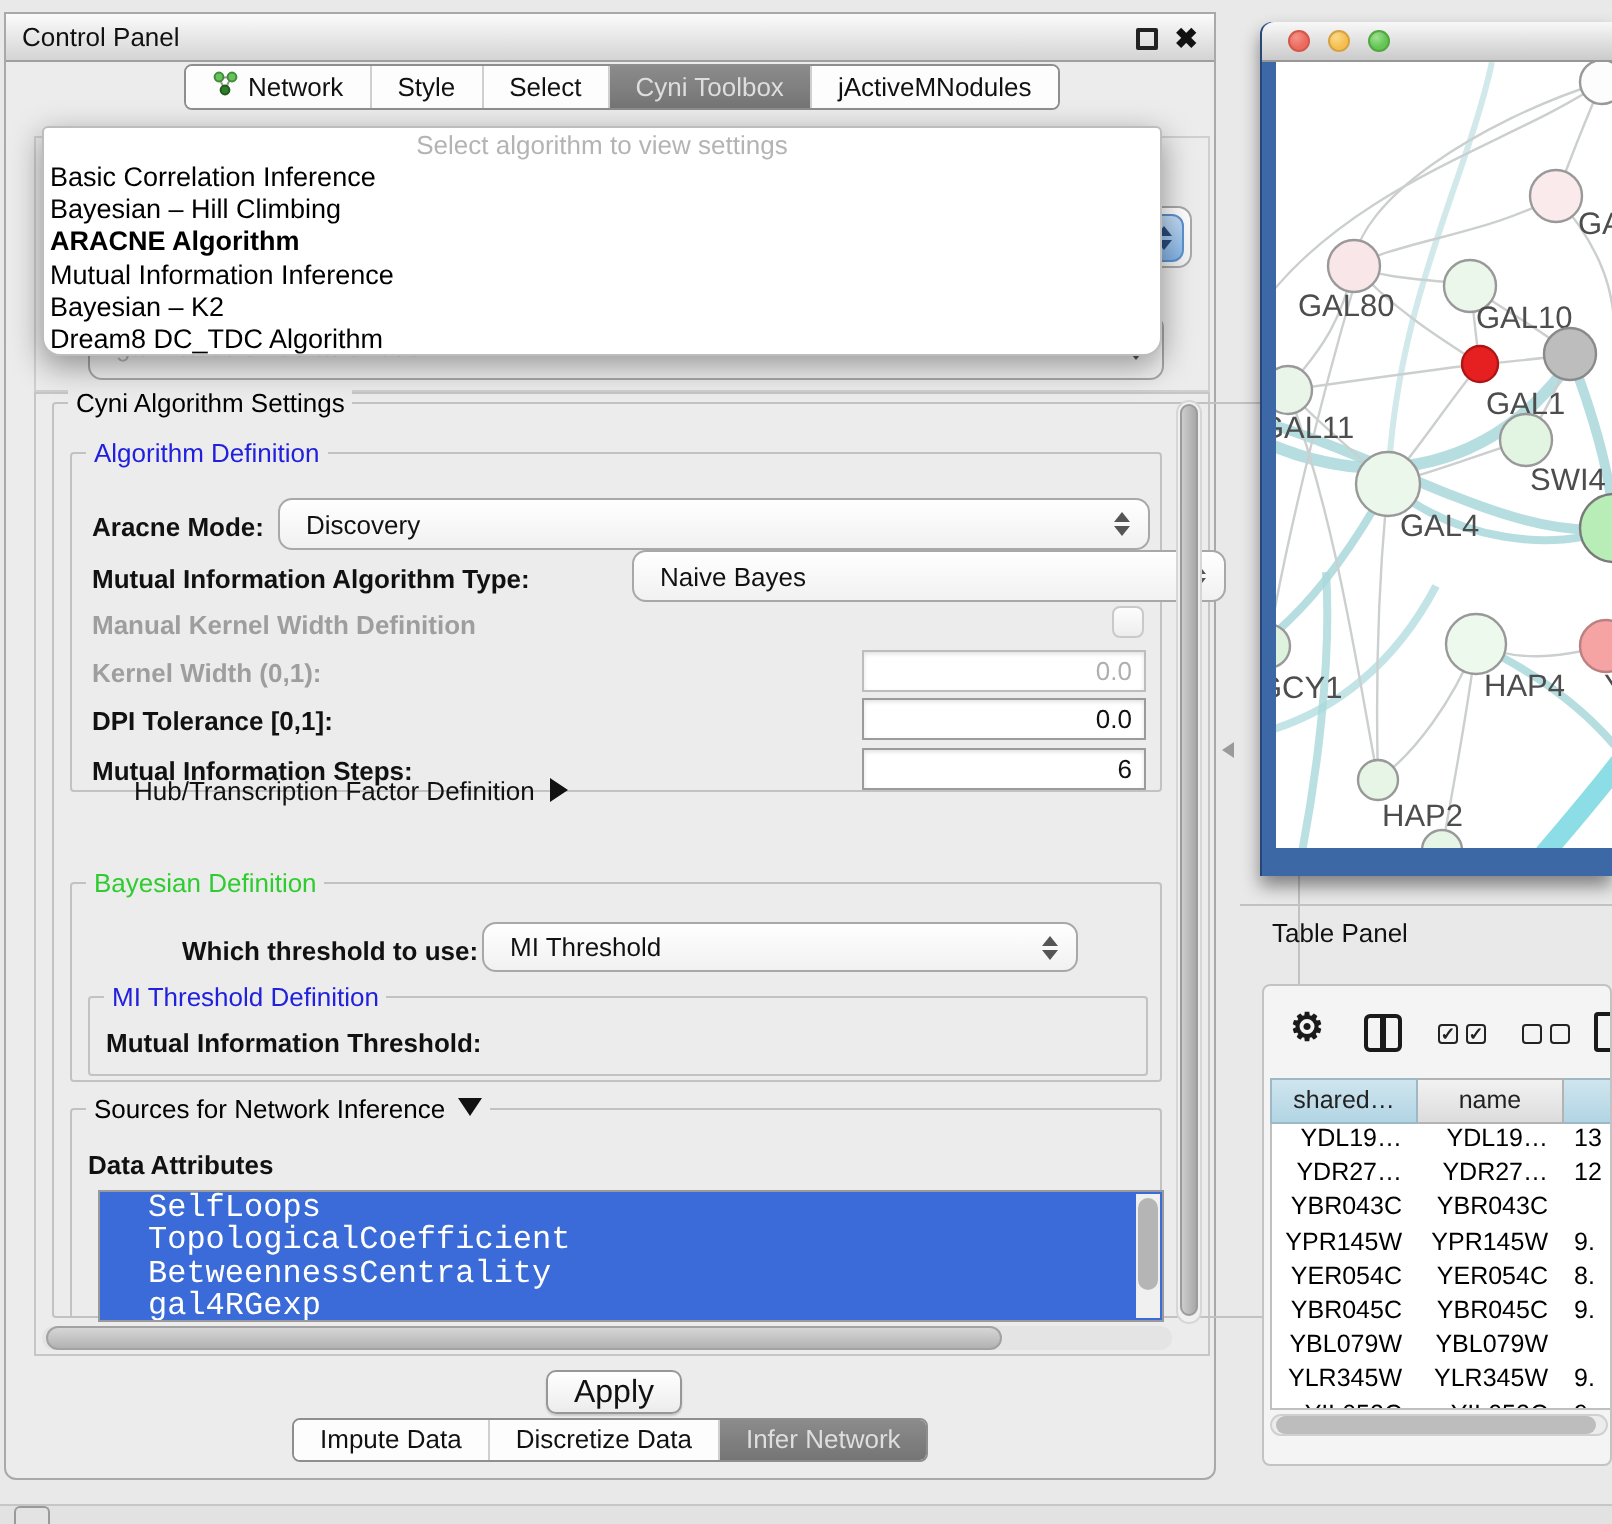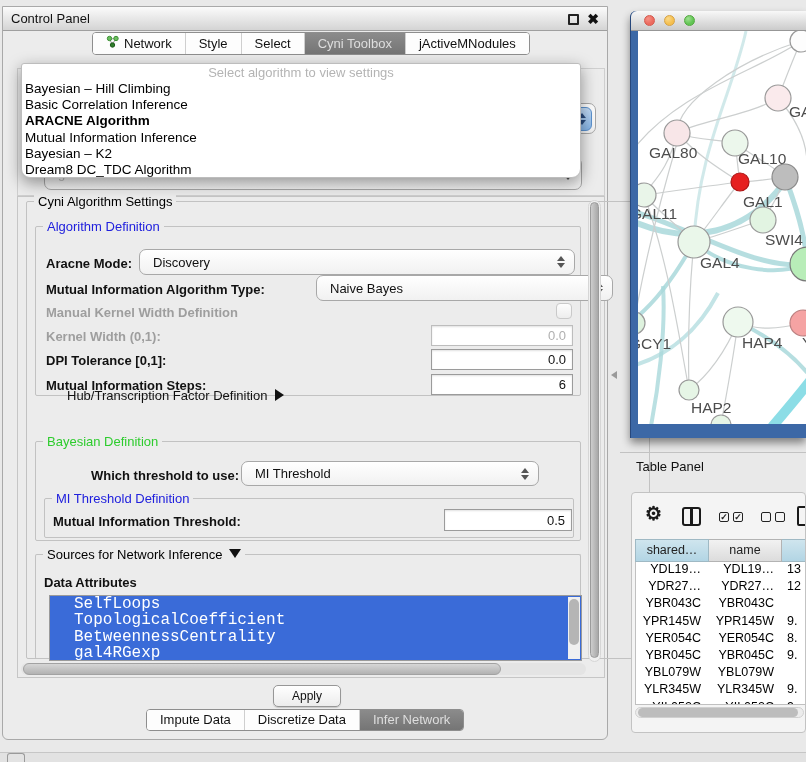--- a/index.html
+++ b/index.html
@@ -66,21 +66,21 @@
   .tri-right { display:inline-block; width:0; height:0; border-top:6px solid transparent; border-bottom:6px solid transparent; border-left:9px solid #111; margin-left:8px; vertical-align:-1px; }
   .tri-down { display:inline-block; width:0; height:0; border-left:6px solid transparent; border-right:6px solid transparent; border-top:9px solid #111; margin-left:6px; vertical-align:1px; }
 
   .listbox { position:absolute; background:#fff; border:1px solid #9a9a9a; overflow:hidden; }
   .attr-row { height:16.3px; line-height:16.3px; font-size:16px; padding-left:24px; color:#000; white-space:nowrap;font-family:Liberation Mono, monospace; }
   .attr-row.selected { background:#3a6bd8; color:#fff; }
   .list-vscroll { position:absolute; right:1px; top:1px; bottom:1px; width:12px; background:#f0f0f0; }
   .list-vscroll .thumb { position:absolute; left:1px; right:1px; top:2px; height:46px; background:#b5b5b5; border-radius:6px; }
 
   .apply-btn { left:270px; top:678px; width:68px; height:22px; border:1px solid #979797; border-radius:5px;
-           background:linear-gradient(#ffffff,#ececec); font-size:12px; color:#111; text-align:center; line-height:21px; box-shadow:0 1px 1px rgba(0,0,0,.15); }
+           background:linear-gradient(#ffffff,#ececec); font-size:16px; color:#111; text-align:center; line-height:21px; box-shadow:0 1px 1px rgba(0,0,0,.15); }
 
   
   .bottom-strip { left:0; top:752px; width:806px; height:10px; background:#e2e2e2; border-top:1px solid #c6c6c6; }
   .corner-btn { left:7px; top:753px; width:18px; height:9px; border:1px solid #9a9a9a; border-bottom:none; border-radius:3px 3px 0 0; background:#e3e3e3; z-index:2; }
 
   
   .netwin { left:630px; top:11px; width:176px; height:427px; background:#3c68a6; border-left:1px solid #27477b;
            border-radius:6px 0 0 0; box-shadow:0 5px 9px rgba(0,0,0,.45); }
   .net-titlebar { position:absolute; left:0; top:0; right:0; height:20px; border-radius:6px 0 0 0;
            background:linear-gradient(#f8f8f8,#cbcbcb); border-bottom:1px solid #979797; }
@@ -170,22 +170,22 @@
       <span class="spin">
           <span class="u"></span>
           <span class="d"></span>
         </span>
     </div>
   </div>
 
   <div class="abs popup">
     <div class="dd-prompt">Select algorithm to view settings</div>
     <div id="dd-items">
+        <div class="dd-item">Basic Correlation Inference</div>
         <div class="dd-item">Bayesian – Hill Climbing</div>
-        <div class="dd-item">Basic Correlation Inference</div>
         <div class="dd-item bold">ARACNE Algorithm</div>
         <div class="dd-item">Mutual Information Inference</div>
         <div class="dd-item">Bayesian – K2</div>
         <div class="dd-item">Dream8 DC_TDC Algorithm</div>
       </div>
   </div>
 
   <div class="abs scrollbox">
 
     <div class="groupbox" style="left:8px; top:4px; width:624px; height:458px;">
@@ -237,21 +237,20 @@
           <span class="cval">MI Threshold</span>
           <span class="spin">
               <span class="u"></span>
               <span class="d"></span>
             </span>
         </div>
 
         <div class="groupbox" style="left:8px; top:56px; width:530px; height:40px;">
           <span class="grouplabel lbl-blue">MI Threshold Definition</span>
           <span class="blab" style="left:8px; top:15px;">Mutual Information Threshold:</span>
-          <span class="numfield" style="left:399px; top:10px; width:128px; height:22px; line-height:21px;">0.5</span>
         </div>
       </div>
 
       <div class="groupbox" style="left:8px; top:352px; width:546px; height:105px; border-bottom:none;">
         <span class="grouplabel"><span>Sources for Network Inference</span><span class="tri-down"></span></span>
         <span class="blab" style="left:8px; top:20px;">Data Attributes</span>
         <div class="listbox" style="left:13px; top:40px; width:533px; height:66px;">
           <div id="attr-list">
               <div class="attr-row selected">SelfLoops</div>
               <div class="attr-row selected">TopologicalCoefficient</div>

